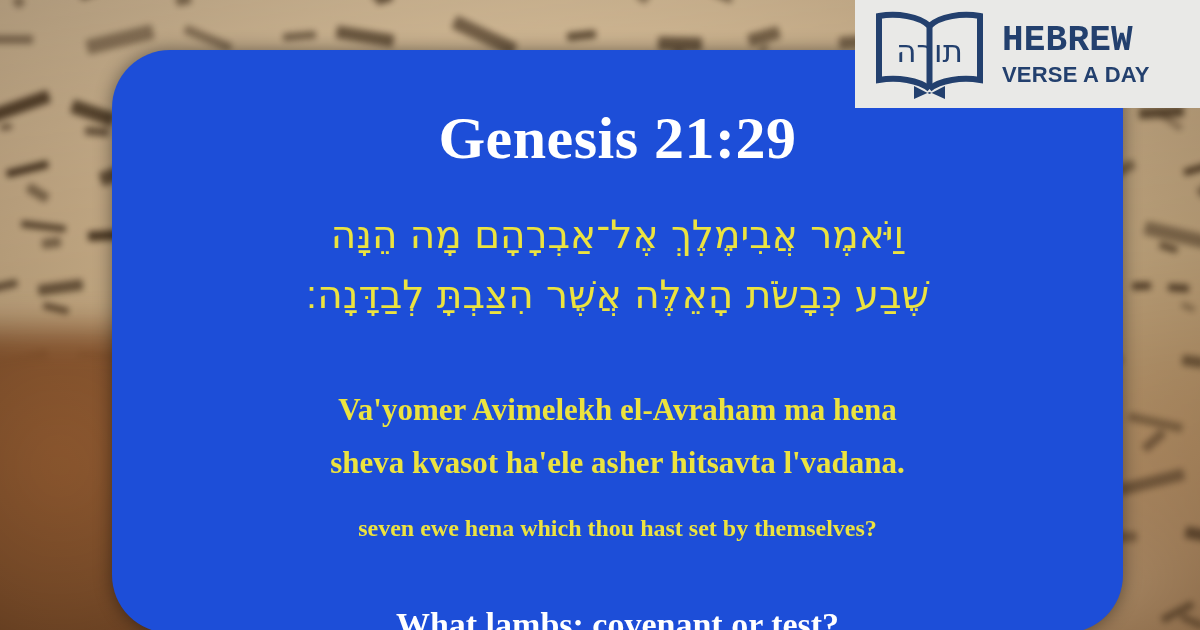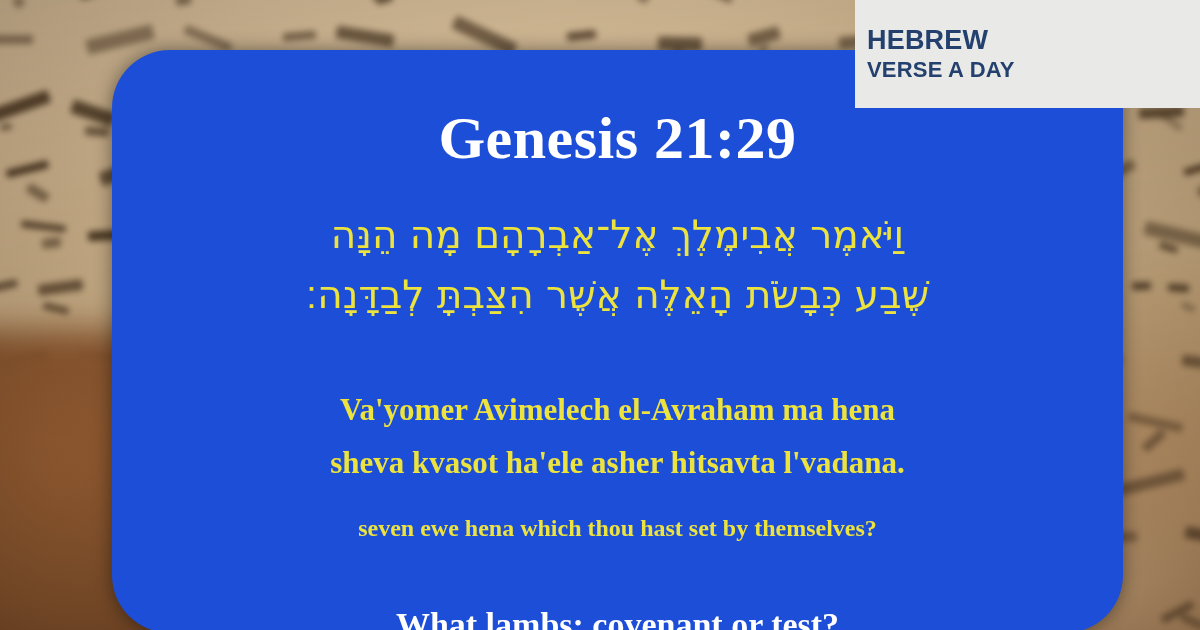--- a/index.html
+++ b/index.html
@@ -153,21 +153,21 @@
   .logo-words {
     display: flex;
     flex-direction: column;
     justify-content: center;
     color: #23406e;
     font-family: "Liberation Sans", "DejaVu Sans", sans-serif;
     font-weight: 700;
     line-height: 1.0;
     letter-spacing: 0.2px;
   }
-  .logo-words .l1 { font-size: 27px; }
+  .logo-words .l1 { font-size: 36px; font-family: Liberation Mono, monospace; }
   .logo-words .l2 { font-size: 31px; margin-top: 3px; }
   .logo-words .l3 { font-size: 22px; margin-top: 5px; }
 </style>
 </head>
 <body>
 
 <div id="stage">
 
   <div class="bg-layer"></div>
   <div class="bg-ink" id="ink">
@@ -396,31 +396,42 @@
   <div class="panel">
 
     <div class="verse-title">Genesis 21:29</div>
 
     <div class="hebrew-block">
       <span class="hebrew-line">וַיֹּאמֶר אֲבִימֶלֶךְ אֶל־אַבְרָהָם מָה הֵנָּה</span>
       <span class="hebrew-line">שֶׁבַע כְּבָשֹׂת הָאֵלֶּה אֲשֶׁר הִצַּבְתָּ לְבַדָּנָה׃</span>
     </div>
 
     <div class="translit-block">
-      <span class="translit-line">Va'yomer Avimelech el-Avraham ma hena</span>
+      <span class="translit-line">Va'yomer Avimelekh el-Avraham ma hena</span>
       <span class="translit-line">sheva kvasot ha'ele asher hitsavta l'vadana.</span>
     </div>
 
     <div class="english-block">
       <span class="english-line">seven ewe hena which thou hast set by themselves?</span>
     </div>
 
     <div class="headline">What lambs: covenant or test?</div>
   </div>
 
   <div class="logo-badge">
+    <div class="logo-mark">
+      <svg viewBox="0 0 125 96" width="125" height="96" aria-hidden="true">
+        <g fill="none" stroke="#23406e" stroke-width="6">
+          <path d="M62.5 20 C52 10, 30 7, 12 10 L12 74 C30 71, 52 74, 62.5 83"></path>
+          <path d="M62.5 20 C73 10, 95 7, 113 10 L113 74 C95 71, 73 74, 62.5 83"></path>
+        </g>
+        <path d="M62.5 20 L62.5 83" stroke="#23406e" stroke-width="6" fill="none"></path>
+        <path d="M47 80 L62.5 88 L78 80 L78 93 L62.5 86 L47 93 Z" fill="#23406e"></path>
+        <text x="62.5" y="56" text-anchor="middle" font-family="DejaVu Sans, sans-serif" font-size="31" fill="#23406e">תורה</text>
+      </svg>
+    </div>
     <div class="logo-words">
       <span class="l1">HEBREW</span>
       <span class="l3">VERSE A DAY</span>
     </div>
   </div>
 
 </div>
 
 </body></html>

